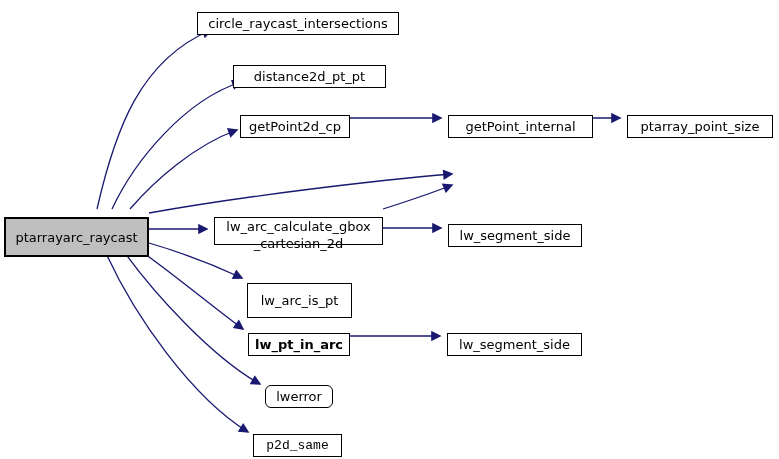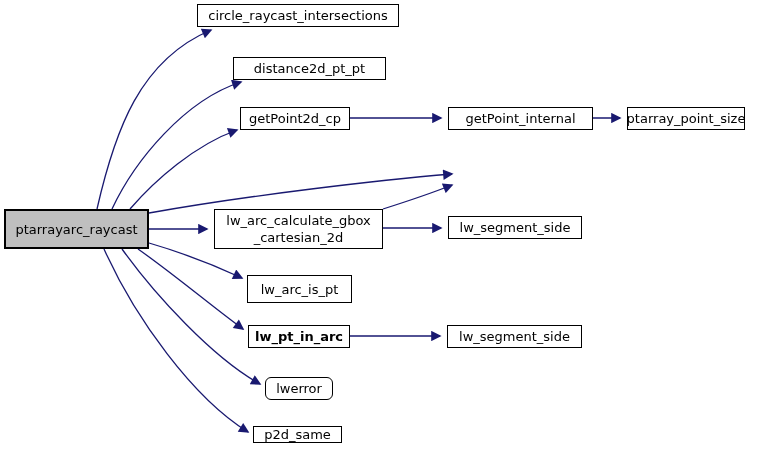--- a/index.html
+++ b/index.html
@@ -35,20 +35,21 @@
     color: #000000;
     font-size: 13px;
     line-height: 17px;
     display: flex;
     flex-direction: column;
     align-items: center;
     justify-content: center;
     text-align: center;
     white-space: nowrap;
     cursor: pointer;
+    margin-top: 8px;
   }
   .node.main {
     background: #bfbfbf;
     border-width: 2px;
     cursor: default;
   }
 </style>
 </head>
 <body>
 
@@ -89,47 +90,47 @@
   </div>
 
   <div class="node" style="left:240px; top:107px; width:110px; height:23px;justify-content:center;">
     <span>getPoint2d_cp</span>
   </div>
 
   <div class="node" style="left:448px; top:107px; width:145px; height:23px;">
     <span>getPoint_internal</span>
   </div>
 
-  <div class="node" style="left:627px; top:107px; width:118px; height:23px;">
+  <div class="node" style="left:627px; top:107px; width:146px; height:23px;">
     <span>ptarray_point_size</span>
   </div>
 
 
-  <div class="node" style="left:214px; top:209px; width:169px; height:40px;">
+  <div class="node" style="left:214px; top:209px; width:169px; height:28px;justify-content:space-between;">
     <span>lw_arc_calculate_gbox</span>
     <span>_cartesian_2d</span>
   </div>
 
   <div class="node" style="left:448px; top:216px; width:134px; height:23px;">
     <span>lw_segment_side</span>
   </div>
 
-  <div class="node" style="left:247px; top:275px; width:105px; height:28px;">
+  <div class="node" style="left:247px; top:275px; width:105px; height:35px;">
     <span>lw_arc_is_pt</span>
   </div>
 
   <div class="node" style="left:248px; top:325px; width:102px; height:23px;font-weight:bold;">
     <span>lw_pt_in_arc</span>
   </div>
 
   <div class="node" style="left:447px; top:325px; width:135px; height:23px;">
     <span>lw_segment_side</span>
   </div>
 
   <div class="node" style="left:265px; top:377px; width:68px; height:23px;border-radius:6px;">
     <span>lwerror</span>
   </div>
 
-  <div class="node" style="left:253px; top:426px; width:89px; height:17px;">
+  <div class="node" style="left:253px; top:426px; width:89px; height:23px;font-family:Liberation Mono, monospace;">
     <span>p2d_same</span>
   </div>
 
 </div>
 
 </body></html>

